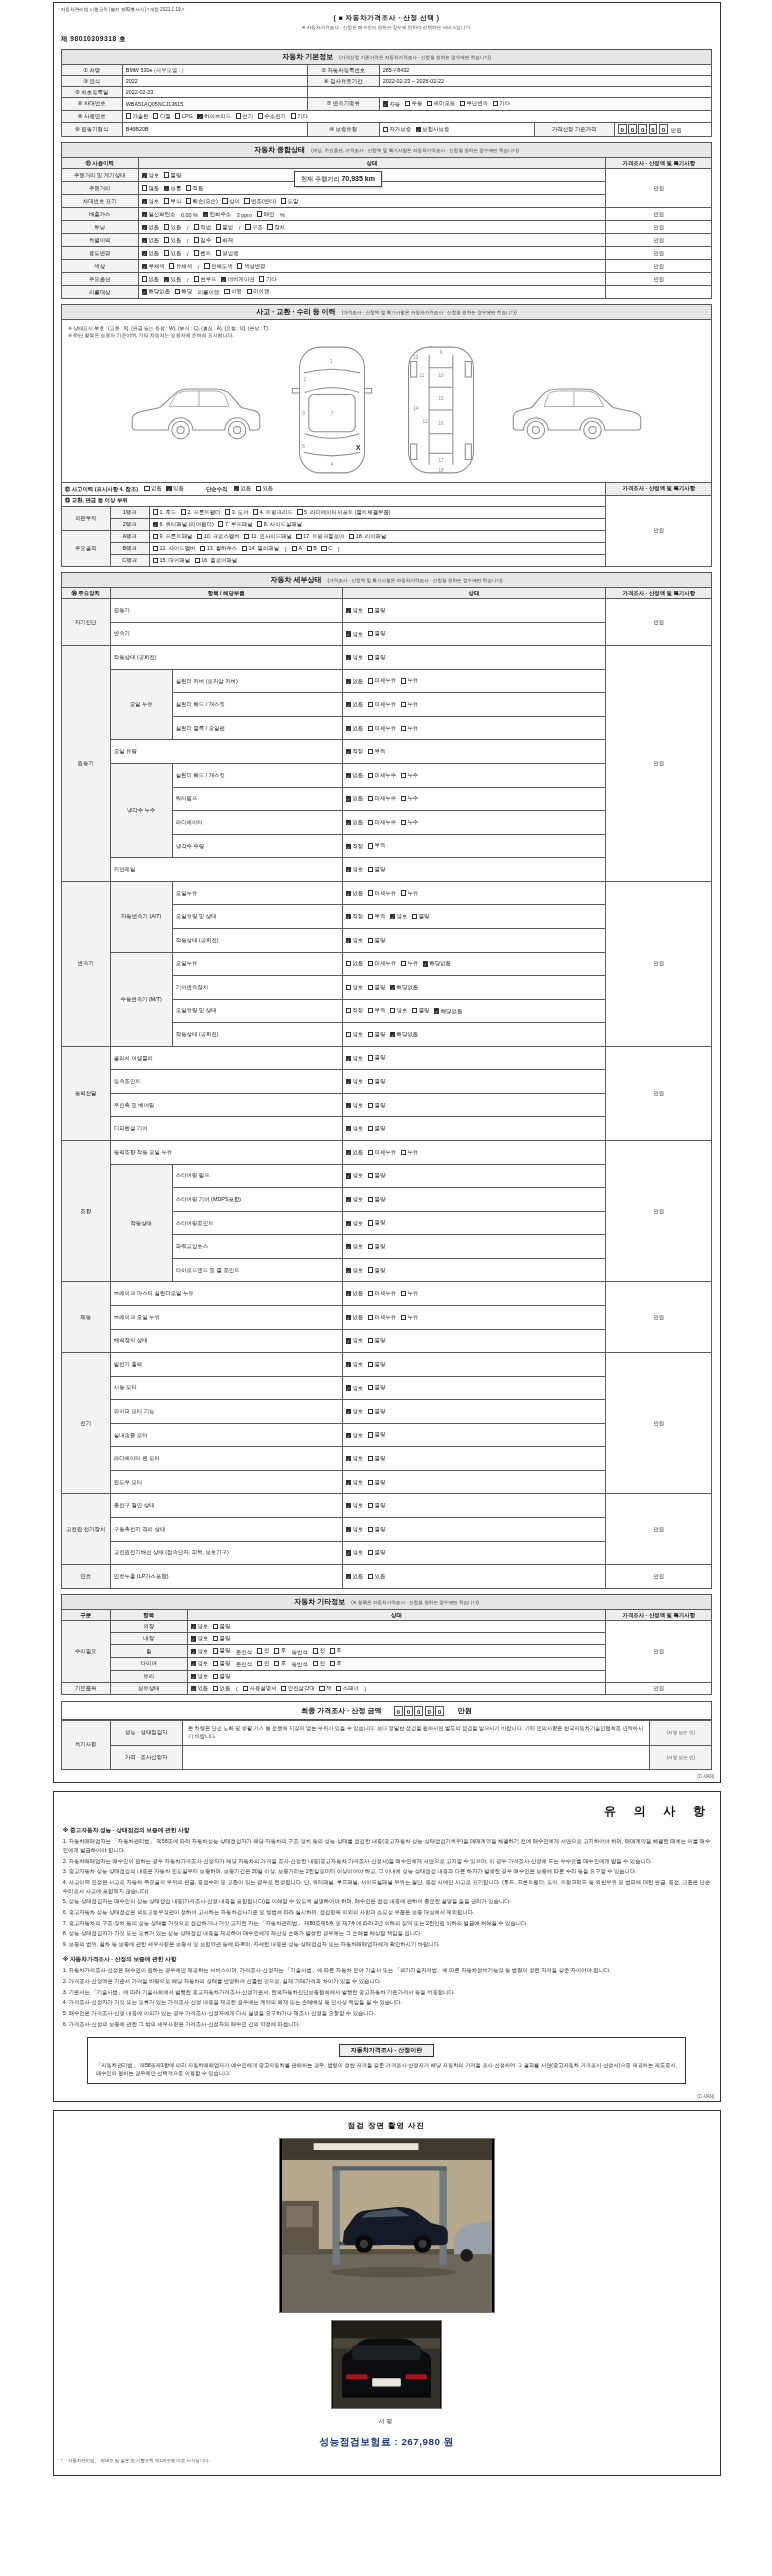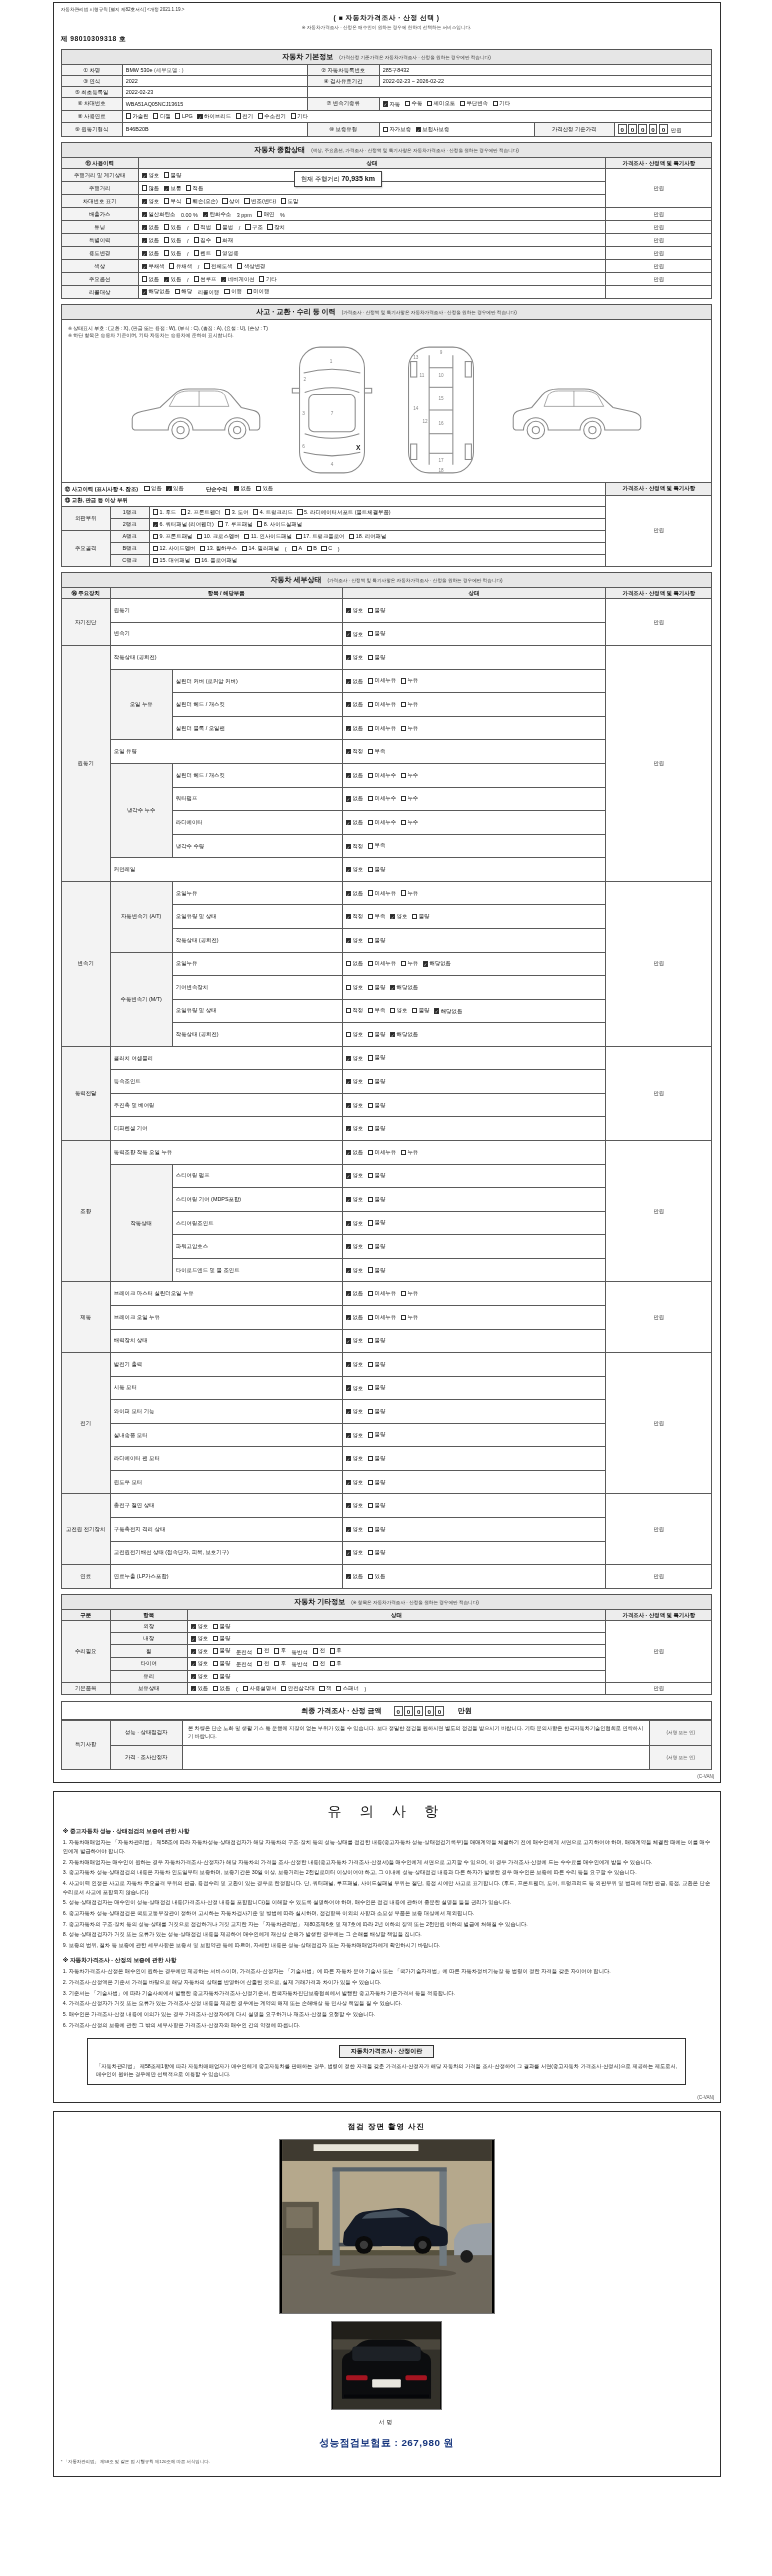--- a/index.html
+++ b/index.html
@@ -42,21 +42,21 @@
 .diagrams{display:flex;justify-content:center;align-items:center;gap:20.6px;margin-top:5.2px}
 svg text{font-family:"Liberation Sans",sans-serif}
 .dn{font-size:9px;fill:#888}
 .xmark{font-size:13px;font-weight:bold;fill:#222}
 .final-bar{display:flex;justify-content:center;align-items:center;gap:12.4px;border:0.5px solid #555;padding:3.6px;font-size:7px;font-weight:bold;background:#fff;margin-top:6.2px}
 .dbox{display:inline-block;width:8.8px;height:9.8px;border:0.5px solid #555;background:#fff;text-align:center;line-height:9.8px;font-size:6.2px;font-weight:bold;margin-right:1.5px}
 .remarks{margin-top:-0.5px}
 .remarks .rtext{font-size:5.2px;color:#222;padding:4.1px 5.2px;line-height:1.5;text-align:left;height:24px}
 .remarks .sign{font-size:4.6px;color:#555}
 .pfoot{position:absolute;right:5.2px;bottom:2.6px;font-size:4.6px;color:#555}
-.notice-title{text-align:center;font-size:14px;font-weight:normal;letter-spacing:7.2px;margin:6.2px 0 5.2px}
+.notice-title{text-align:right;font-size:12px;font-weight:bold;letter-spacing:7.2px;margin:6.2px 0 5.2px}
 .nbt{font-size:5.7px;font-weight:bold;margin:7.2px 2.1px 2.6px}
 .np{font-size:5.3px;line-height:1.62;margin:2.1px 2.1px;text-align:justify;word-break:break-all;color:#1a1a1a}
 .nbox{border:0.7px solid #333;margin:9.3px auto 5.2px;width:92%;padding:5.2px 8.2px;text-align:center}
 .nbox .bt{display:inline-block;border:0.5px solid #333;background:#efefef;padding:1px 11.3px;font-weight:bold;font-size:6px;margin-bottom:4.1px}
 .nbox .bx{font-size:5.2px;line-height:1.6;text-align:justify;word-break:break-all}
 .photos-title{text-align:center;font-size:7.5px;font-weight:bold;margin:5.2px 0 7.2px;letter-spacing:1px}
 .photo-wrap{display:flex;flex-direction:column;align-items:center;gap:7.2px}
 .photo1{width:216px;height:175px;border:0.5px solid #777;background:#000}
 .photo2{width:111px;height:89px;border:0.5px solid #777;background:#000}
 .sign-label{text-align:center;font-size:5.7px;margin-top:9.3px;letter-spacing:2.1px}

